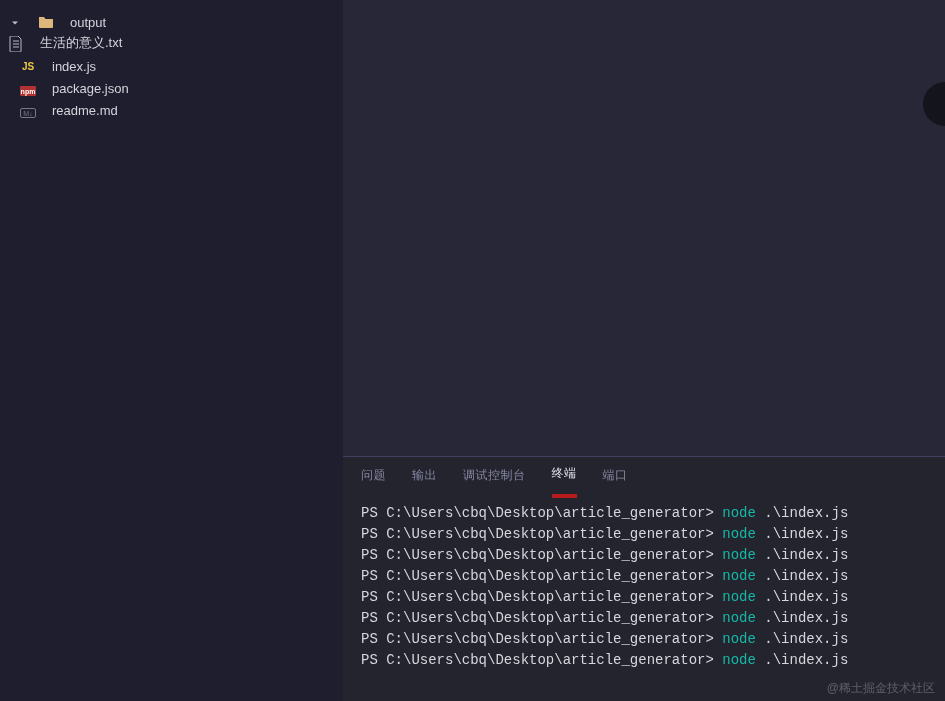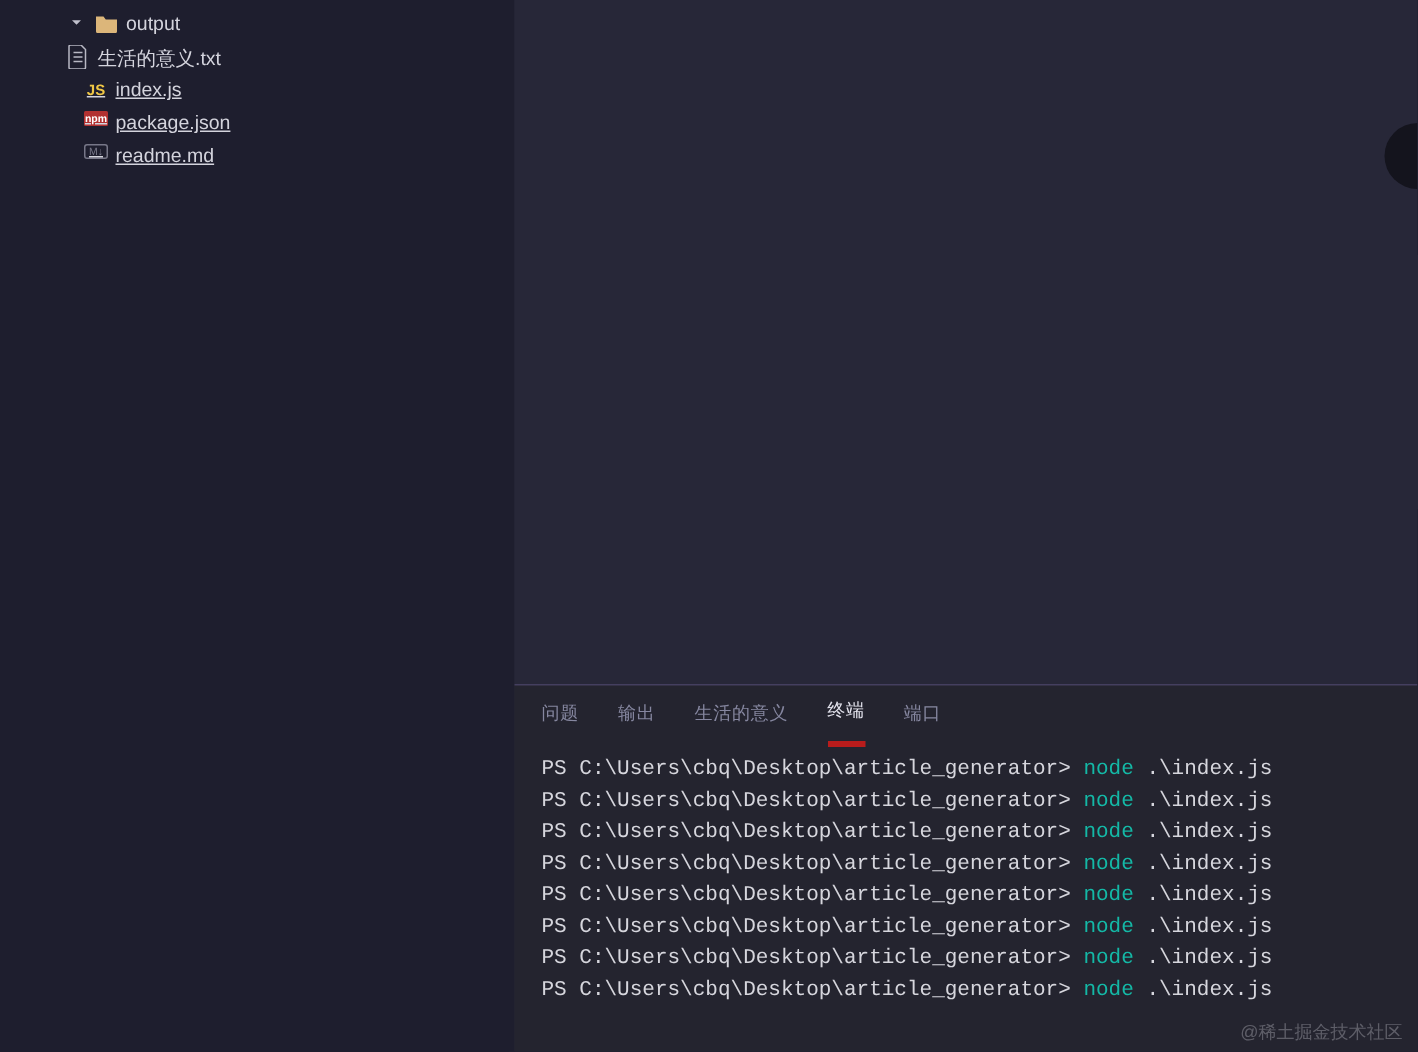--- a/index.html
+++ b/index.html
@@ -17,33 +17,31 @@
       display: flex;
     }
     .sidebar {
       width: 343px;
       background: #1e1e2e;
       padding-top: 8px;
       font-size: 13px;
     }
     .tree-item {
       display: flex;
-      align-items: flex-start;
+      align-items: flex-end;
       height: 22px;
       padding-left: 8px;
       cursor: pointer;
-      gap: 5px;
+      gap: 16px;
       color: #d4d4dd;
-      margin-left: 36px;
     }
     .tree-item.child {
     }
     .tree-item.root-level {
       padding-left: 20px;
-      text-decoration: underline;
     }
     .chevron {
       width: 14px;
       height: 14px;
       display: flex;
       align-items: center;
       justify-content: center;
     }
     .icon {
       width: 16px;
@@ -206,21 +204,21 @@
 
 <div class="main">
   <div class="editor-area">
     <div class="edge-bump"></div>
   </div>
 
   <div class="panel">
     <div class="panel-tabs">
       <div class="panel-tab">问题</div>
       <div class="panel-tab">输出</div>
-      <div class="panel-tab">生活的意义</div>
+      <div class="panel-tab">调试控制台</div>
       <div class="panel-tab active">终端</div>
       <div class="panel-tab">端口</div>
     </div>
 
     <div class="terminal" id="terminal-body">
         <div class="terminal-line">PS C:\Users\cbq\Desktop\article_generator&gt; <span class="cmd-node">node</span> .\index.js</div>
         <div class="terminal-line">PS C:\Users\cbq\Desktop\article_generator&gt; <span class="cmd-node">node</span> .\index.js</div>
         <div class="terminal-line">PS C:\Users\cbq\Desktop\article_generator&gt; <span class="cmd-node">node</span> .\index.js</div>
         <div class="terminal-line">PS C:\Users\cbq\Desktop\article_generator&gt; <span class="cmd-node">node</span> .\index.js</div>
         <div class="terminal-line">PS C:\Users\cbq\Desktop\article_generator&gt; <span class="cmd-node">node</span> .\index.js</div>

